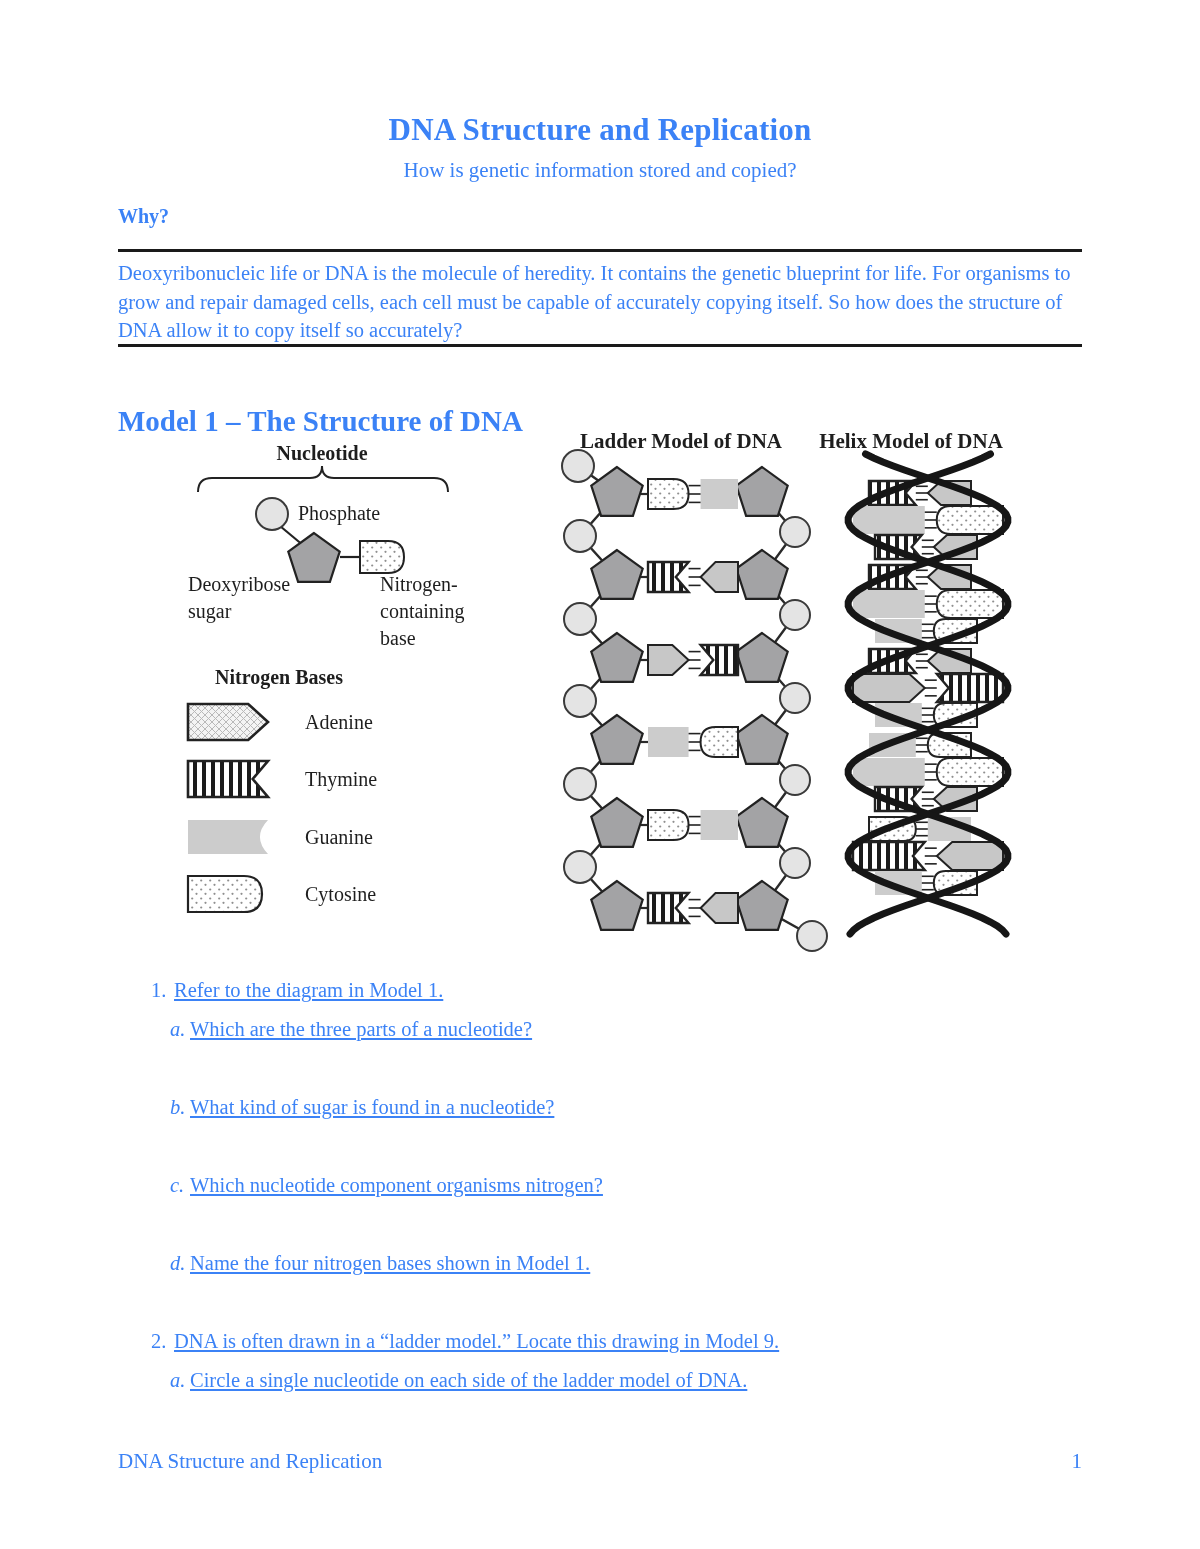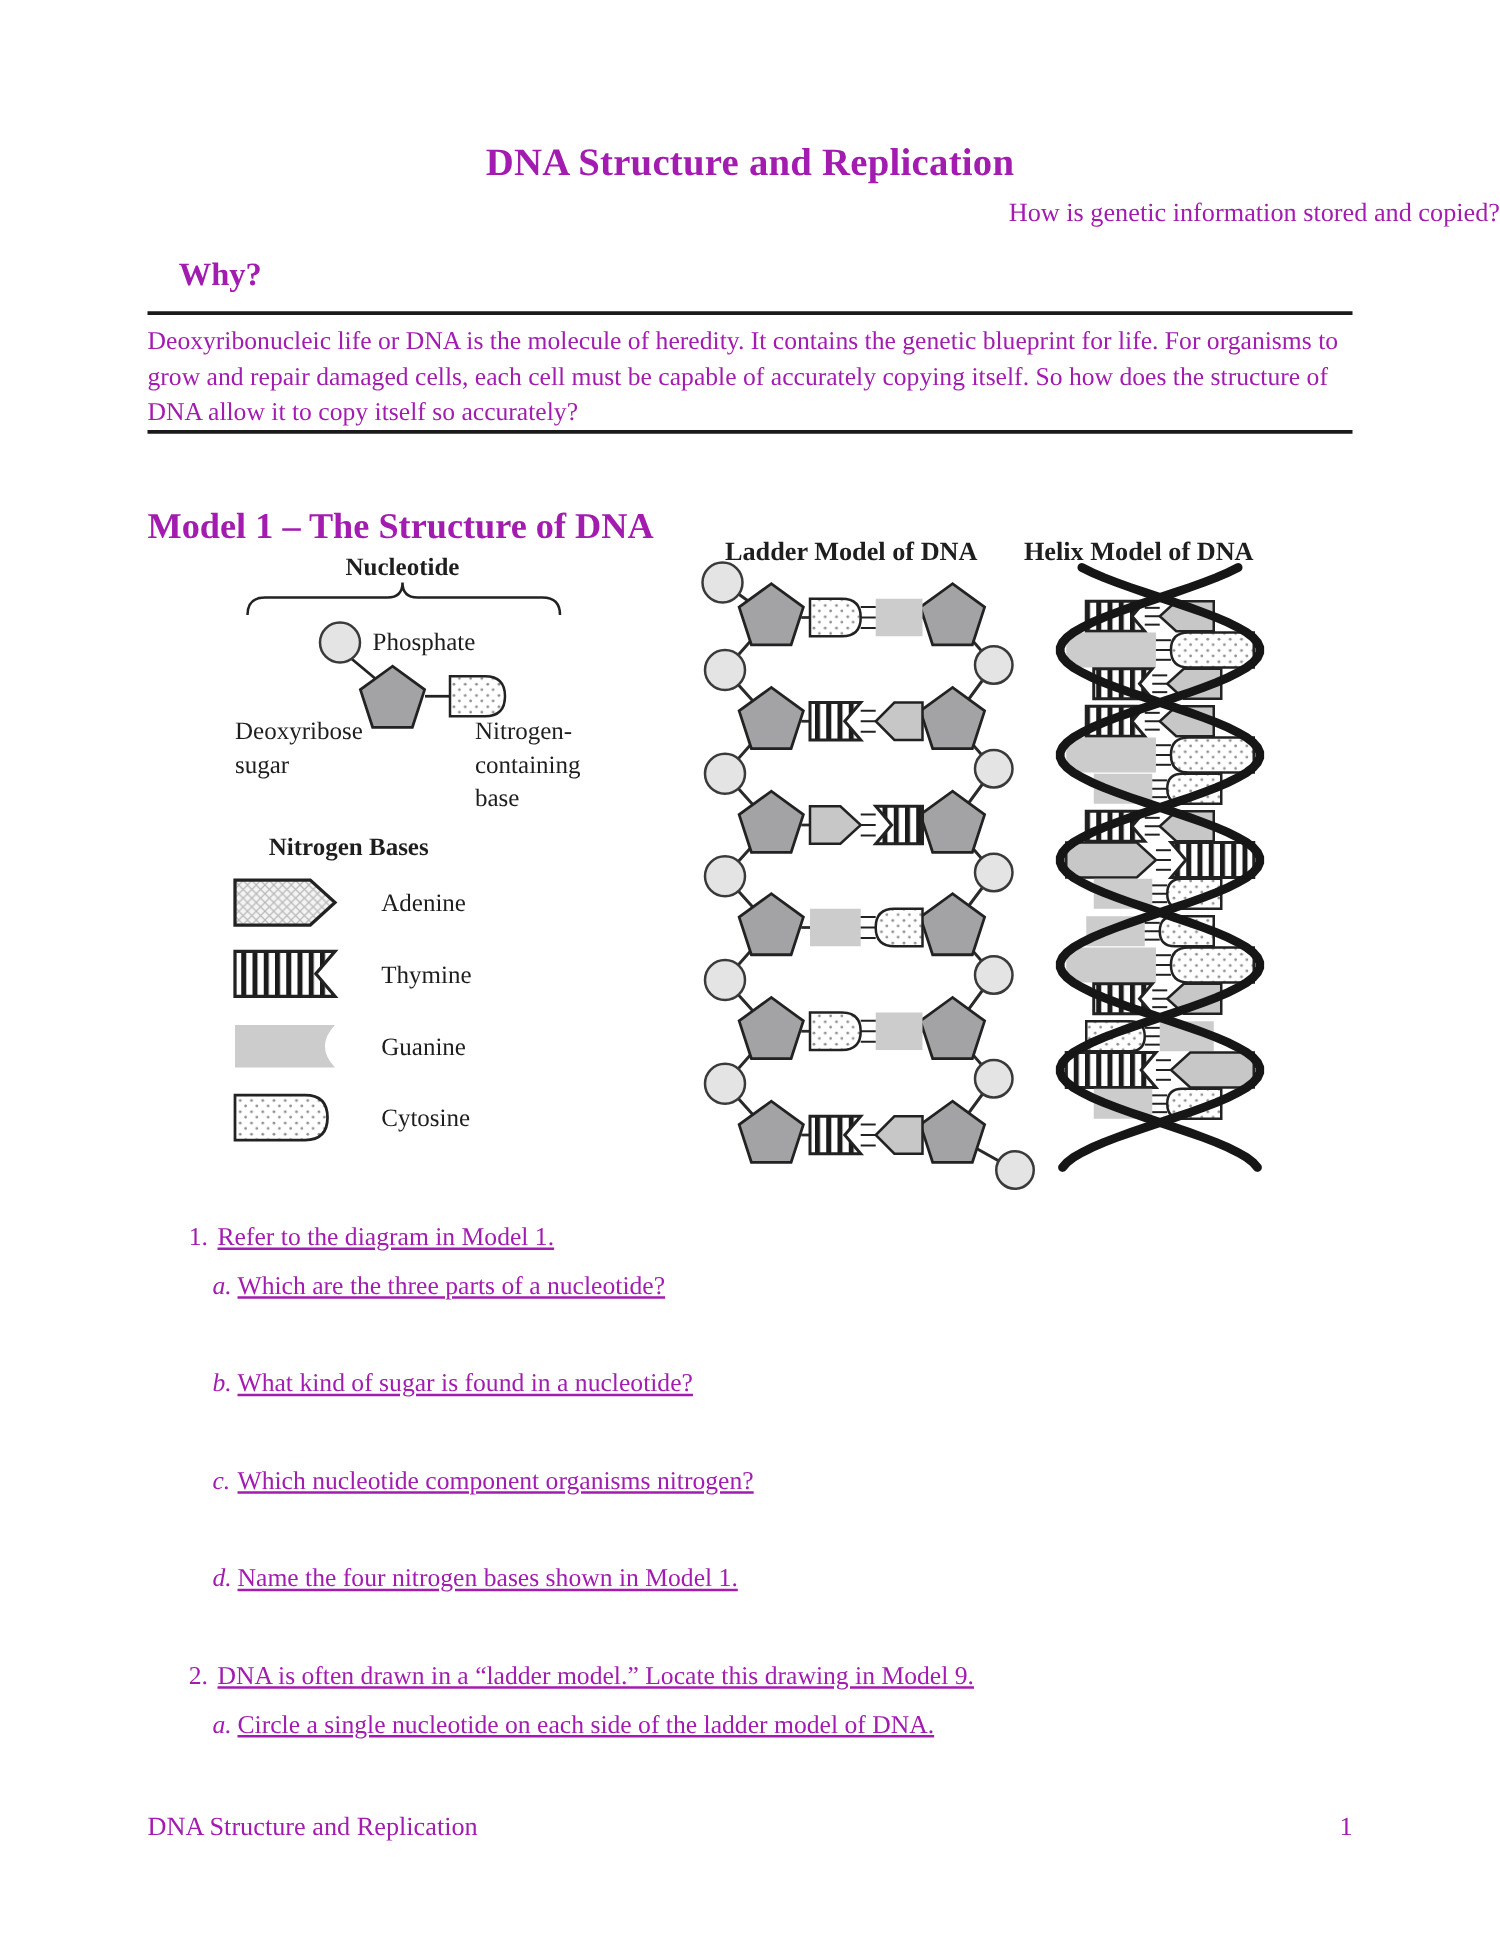--- a/index.html
+++ b/index.html
@@ -1,31 +1,31 @@
 <!DOCTYPE html>
 <html><head>
 <meta charset="utf-8">
 <style>
   html,body { margin:0; padding:0; background:#e8e8e8; }
   .page {
     position:relative; width:1200px; height:1549px; margin:0 auto;
     background:#ffffff; overflow:hidden;
-    font-family:"Liberation Serif","DejaVu Serif",serif; color:#a21caf;
+    font-family:"Liberation Serif","DejaVu Serif",serif; color:#3b82f6;
   }
   .title {
     position:absolute; top:112px; left:0; width:100%; text-align:center;
     font-size:31px; font-weight:700; letter-spacing:.2px;
   }
   .subtitle {
-    position:absolute; top:158px; left:0; width:100%; text-align:right;
+    position:absolute; top:158px; left:0; width:100%; text-align:center;
     font-size:21px;
   }
   .why-heading {
     position:absolute; top:205px; left:118px;
-    font-size:26px; font-weight:700;margin-left:25px;
+    font-size:20px; font-weight:700;
   }
   .rule { position:absolute; left:118px; width:964px; height:3px; background:#1a1a1a; }
   #rule1 { top:249px; }
   #rule2 { top:344px; }
   .why-text {
     position:absolute; top:259px; left:118px; width:966px;
     font-size:20.5px; line-height:28.5px;
   }
   .why-text strong { font-weight:400; }
   .model-heading {

